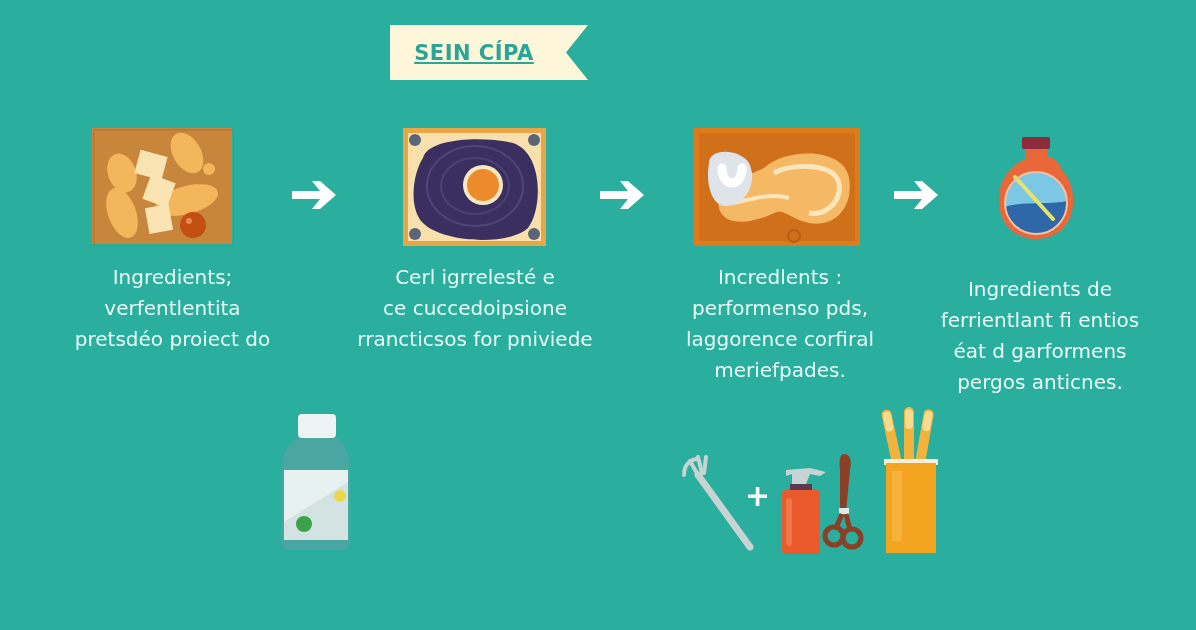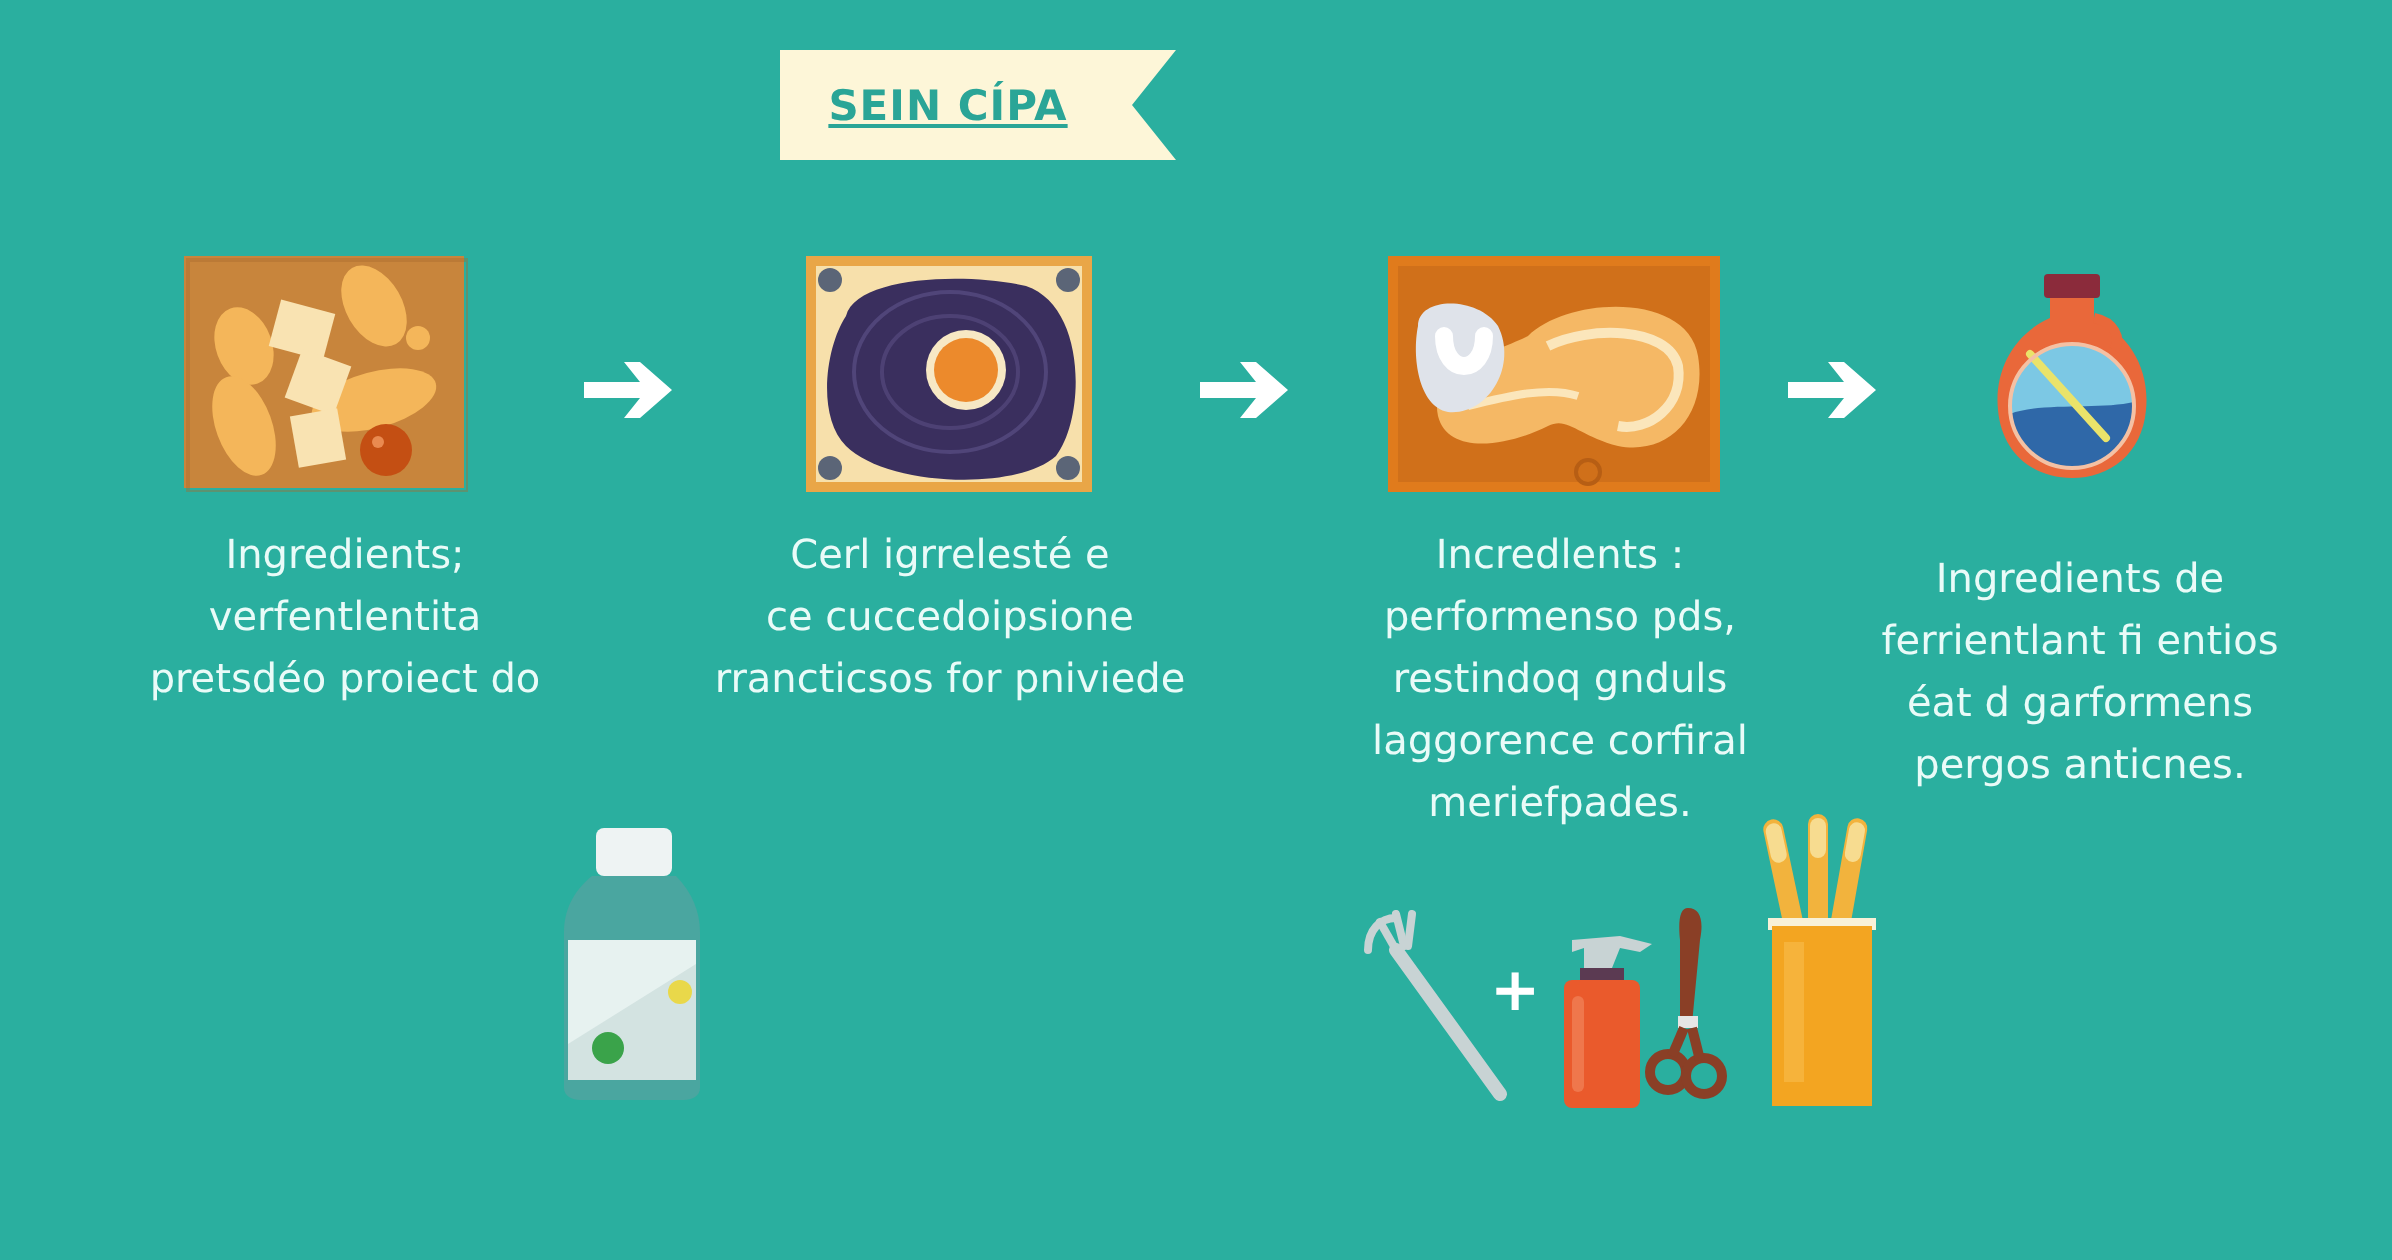--- a/index.html
+++ b/index.html
@@ -104,21 +104,20 @@
 
 <div class="abs step-text" style="left:350px;top:262px;width:250px;">
   <div>Cerl igrrelesté e</div>
   <div>ce cuccedoipsione</div>
   <div>rrancticsos for pniviede</div>
 </div>
 
 <div class="abs step-text" style="left:665px;top:262px;width:230px;text-align:center;">
   <div>Incredlents :</div>
   <div>performenso pds,</div>
-  <div>restindoq gnduls</div>
   <div>laggorence corfiral</div>
   <div>meriefpades.</div>
 </div>
 
 <div class="abs step-text" style="left:925px;top:274px;width:230px;">
   <div>Ingredients de</div>
   <div>ferrientlant fi entios</div>
   <div>éat d garformens</div>
   <div>pergos anticnes.</div>
 </div>

